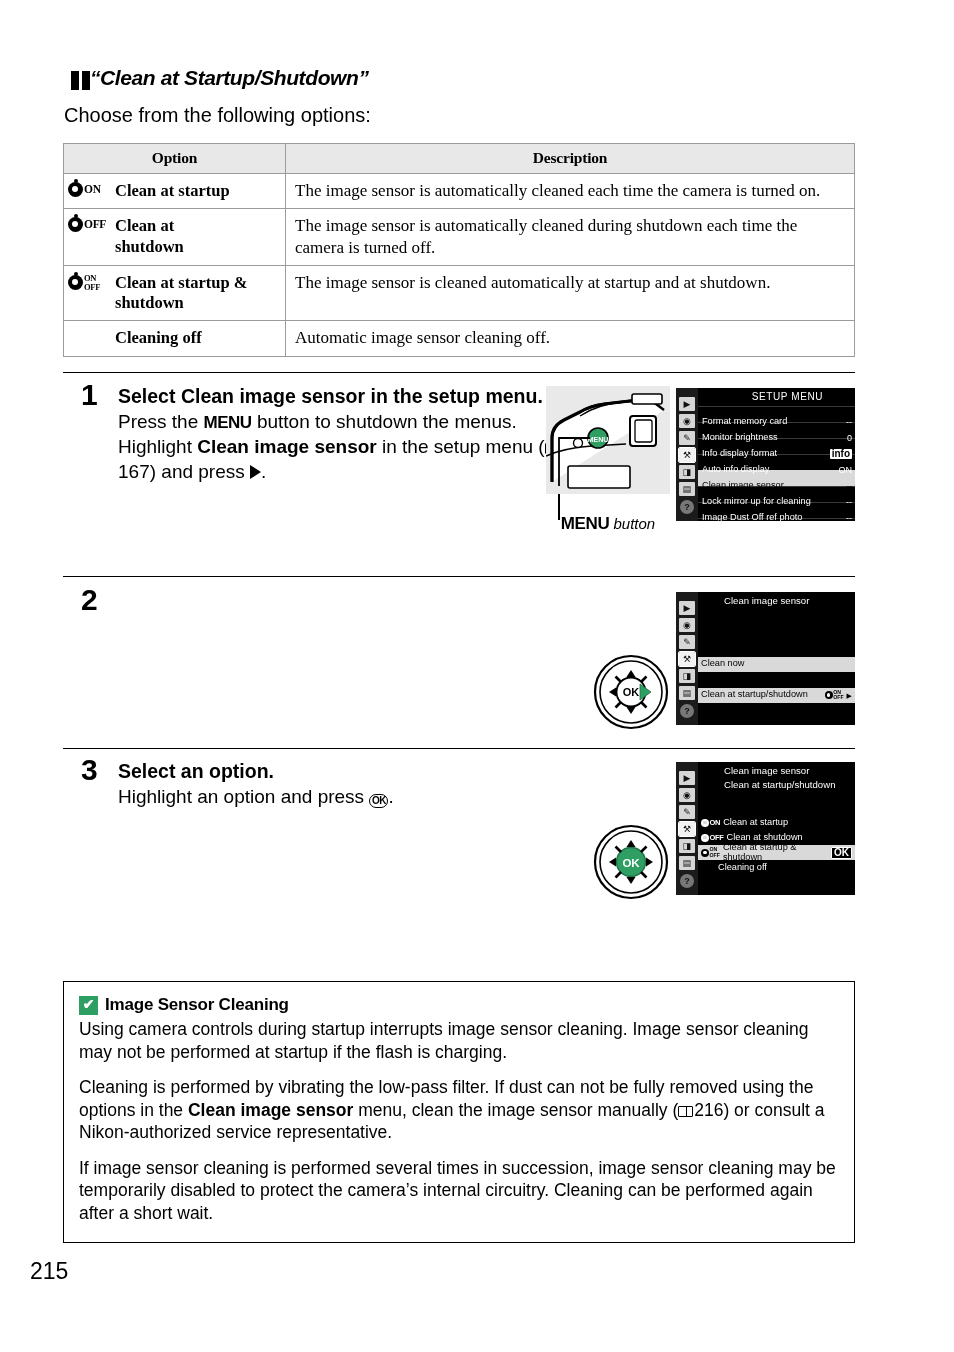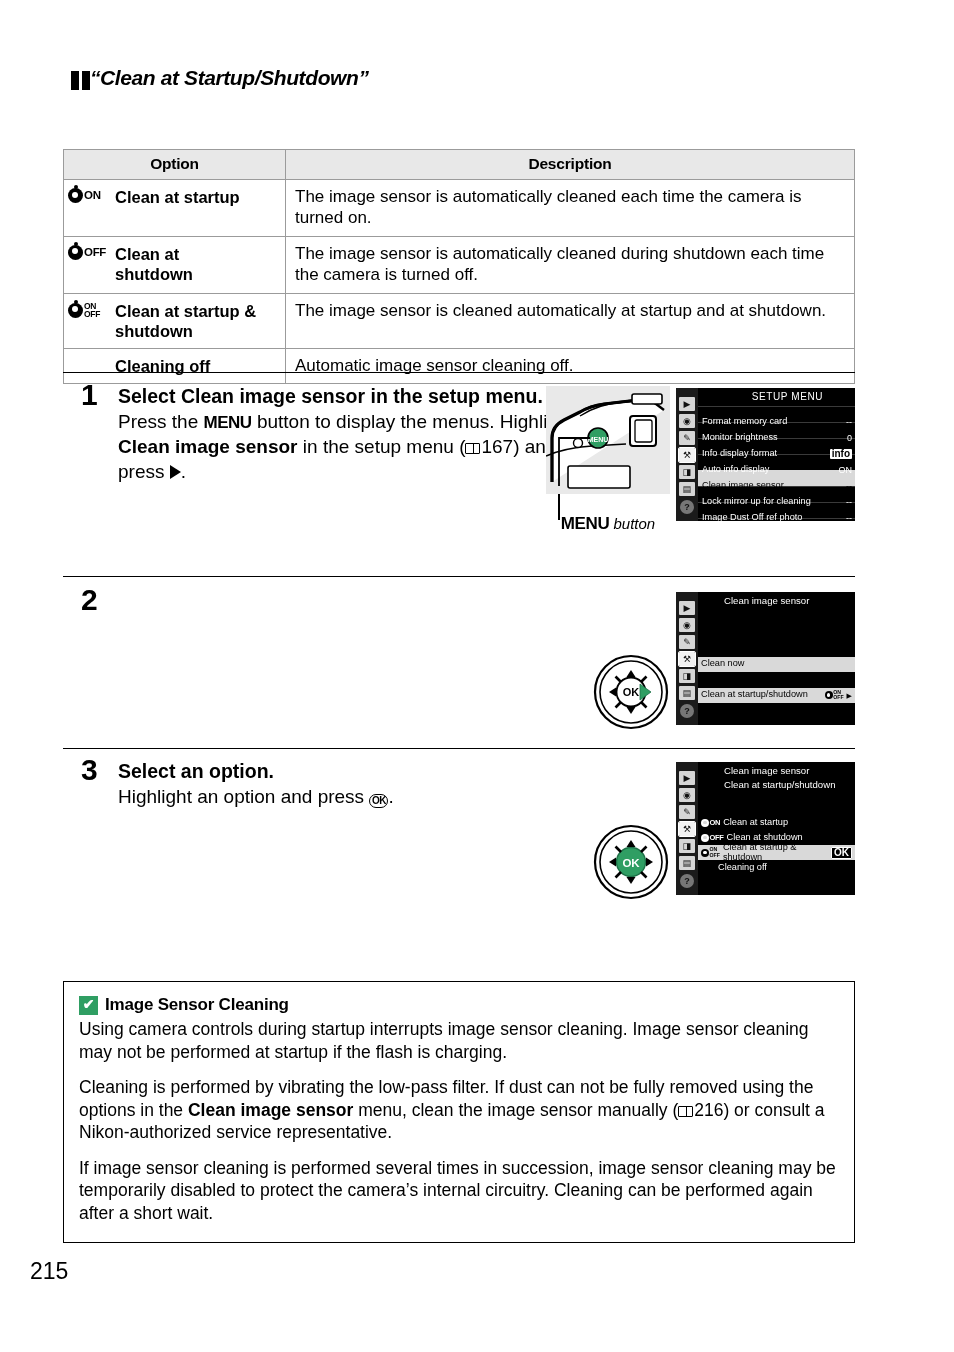--- a/index.html
+++ b/index.html
@@ -23,24 +23,25 @@
     font-size: 21px; font-weight: bold; font-style: italic;
     letter-spacing: -0.4px;
   }
   .lead {
     position: absolute; left: 64px; top: 104px;
     font-size: 20px;
   }
 
   
   .tbl {
-    position: absolute; left: 63px; top: 149px;
+    position: absolute; left: 63px; top: 143px;
     width: 792px;
     border-collapse: collapse;
     font-size: 16.5px;
+    font-family: Liberation Serif, serif;
   }
   .tbl th, .tbl td {
     border: 1px solid #9b9b9b;
     vertical-align: top;
   }
   .tbl thead th {
     background: #e8e8e8;
     font-size: 15.5px; font-weight: bold;
     text-align: center;
     padding: 5px 0 6px;
@@ -213,20 +214,21 @@
 
 <div class="page">
 
   <div class="sec-head">
     <span class="sq-marks">
         <i></i>
         <i></i>
       </span>
     <span class="sec-title">“Clean at Startup/Shutdown”</span>
   </div>
+  <div class="lead">Choose from the following options:</div>
 
   <table class="tbl">
     <thead>
       <tr>
         <th>Option</th>
         <th>Description</th>
       </tr>
     </thead>
     <tbody>
       <tr>
@@ -281,21 +283,21 @@
   </table>
 
   <div class="step-rule" style="top:372px"></div>
   <div class="step" style="top:384px">
     <div class="step-num">1</div>
     <div class="step-body">
       <div class="step-title">
         <span>Select </span><span class="b">Clean image sensor</span><span> in the setup menu.</span>
       </div>
       <div class="step-text">
-        <span>Press the </span><span class="menuword">MENU</span><span> button to display the menus.</span>
+        <span>Press the </span><span class="menuword">MENU</span><span> button to shutdown the menus.</span>
         <span>Highlight </span><span class="b">Clean image sensor</span><span> in the setup menu (</span><span class="bookicon"></span><span>167</span><span>) and press </span><span class="tri-r"></span><span>.</span>
       </div>
     </div>
   </div>
 
   <div class="camfig">
     <div class="cambox">
       <svg width="124" height="108" viewBox="0 0 124 108">
         <rect x="0" y="0" width="124" height="108" fill="#e9e9e9"></rect>
         <path d="M6 96 L6 52 Q6 40 18 34 L34 26 Q44 20 58 18 L92 14 Q104 13 110 18 L118 24" fill="#fff" stroke="#000" stroke-width="2.4"></path>

